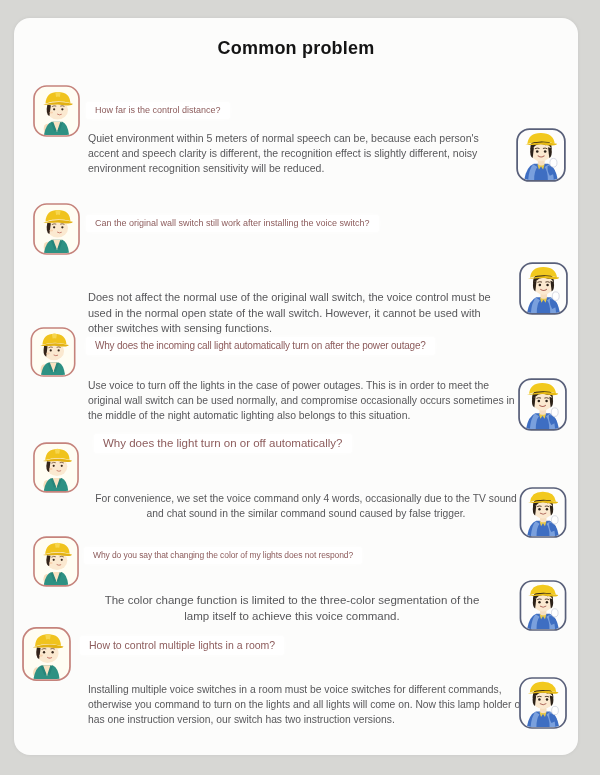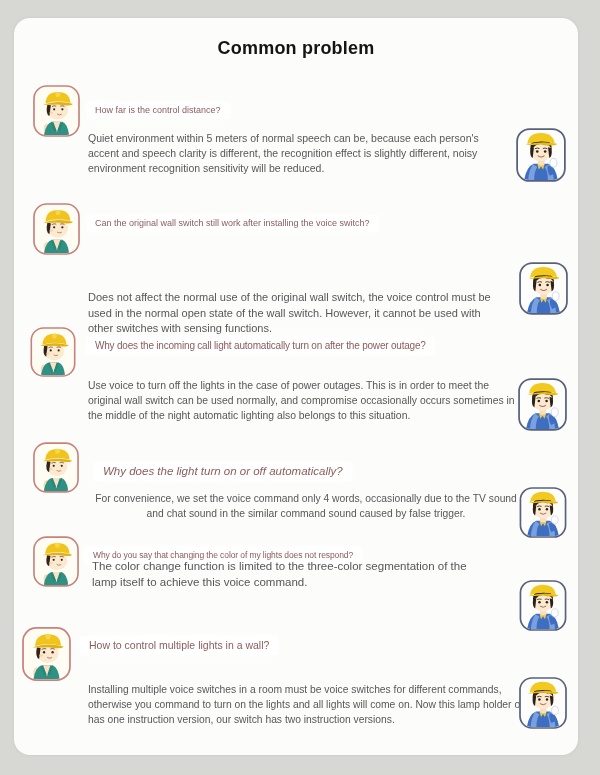--- a/index.html
+++ b/index.html
@@ -45,27 +45,27 @@
   .b2 .q        { left:72px;  top:197px; font-size:9px; }
   .b2 .a        { left:74px;  top:242px; width:414px; font-size:11px; line-height:1.42;margin-top:30px; }
   .b2 .answerer { left:504px; top:244px; width:51px; height:53px; }
   
   .b3 .asker    { left:16px;  top:309px; width:46px; height:50px; }
   .b3 .q        { left:72px;  top:319px; font-size:10px; letter-spacing:-.2px; }
   .b3 .a        { left:74px;  top:361px; width:428px; font-size:10.4px; line-height:1.42; }
   .b3 .answerer { left:503px; top:360px; width:51px; height:53px; }
   
   .b4 .asker    { left:19px;  top:424px; width:46px; height:51px; }
-  .b4 .q        { left:80px;  top:444px; font-size:11.5px;font-style:italic; }
+  .b4 .q        { left:80px;  top:416px; font-size:11.5px; }
   .b4 .a        { left:74px;  top:473px; width:436px; font-size:10.3px; line-height:1.48;text-align:center; }
   .b4 .answerer { left:504px; top:469px; width:50px; height:51px; }
   
   .b5 .asker    { left:19px;  top:518px; width:46px; height:51px; }
   .b5 .q        { left:70px;  top:529px; font-size:8.5px; letter-spacing:-.1px; }
-  .b5 .a        { left:78px;  top:540px; width:400px; font-size:11.5px; line-height:1.42; }
+  .b5 .a        { left:78px;  top:574px; width:400px; font-size:11.5px; line-height:1.42;text-align:center; }
   .b5 .answerer { left:504px; top:562px; width:50px; height:51px; }
   
   .b6 .asker    { left:8px;   top:608px; width:49px; height:56px; }
   .b6 .q        { left:66px;  top:618px; font-size:10.5px; }
   .b6 .a        { left:74px;  top:664px; width:448px; font-size:10.3px; line-height:1.46; }
   .b6 .answerer { left:504px; top:659px; width:50px; height:52px; }
 </style>
 </head>
 <body>
 
@@ -203,21 +203,21 @@
           </svg></span>
     </div>
   </section>
 
   <section class="b6">
     <div class="avatar asker">
       <span><svg viewBox="0 0 48 53">
             <use href="#sym-asker"></use>
           </svg></span>
     </div>
-    <div class="q">How to control multiple lights in a wall?</div>
+    <div class="q">How to control multiple lights in a room?</div>
     <div class="a">Installing multiple voice switches in a room must be voice switches for different commands, otherwise you command to turn on the lights and all lights will come on. Now this lamp holder only has one instruction version, our switch has two instruction versions.</div>
     <div class="avatar answerer">
       <span><svg viewBox="0 0 48 52">
             <use href="#sym-answerer"></use>
           </svg></span>
     </div>
   </section>
 </div>
 
 </body></html>

